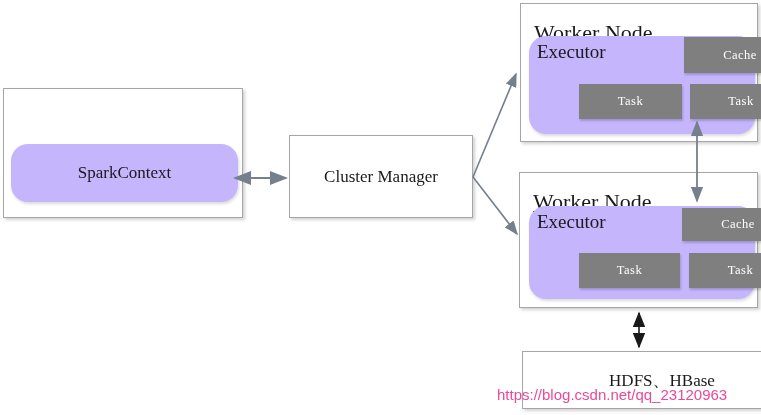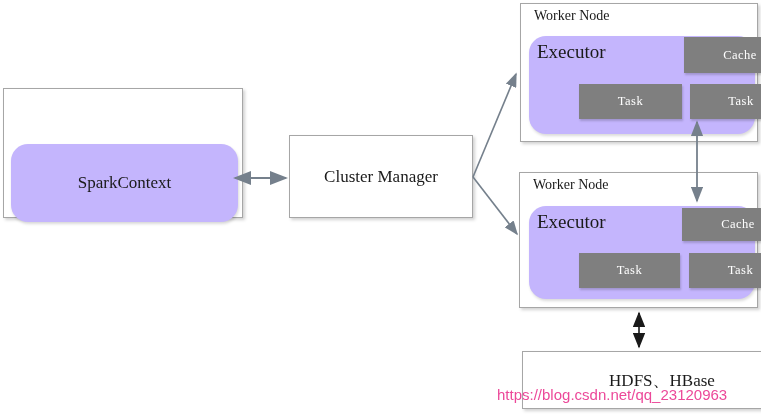--- a/index.html
+++ b/index.html
@@ -17,38 +17,38 @@
     border-radius:17px;
   }
   .fill-dark{
     position:absolute;background:#7f7f7f;color:#ffffff;box-sizing:border-box;
     display:flex;align-items:center;justify-content:center;
     box-shadow:1px 2px 2px rgba(0,0,0,0.18);
     margin-left:41px;
   }
   .center-text{display:flex;align-items:center;justify-content:center;}
   .title-17{font-size:17px;}
-  .node-title{position:absolute;left:13px;top:4px;font-size:14px;}
+  .node-title{position:absolute;left:13px;top:16px;font-size:22px;text-decoration:underline;}
   .executor-label{position:absolute;left:8px;top:5px;font-size:19px;}
   .small-label{font-size:12.5px;letter-spacing:0.5px;}
   #driver-title{position:absolute;left:0;top:12px;width:100%;text-align:center;font-size:17px;}
   #watermark{
     position:absolute;left:497px;top:386px;width:262px;
     font-family:"Liberation Sans", sans-serif;font-size:15px;color:#ec4899;
     white-space:nowrap;z-index:5;
   }
   svg#connectors{position:absolute;left:0;top:0;pointer-events:none;z-index:4;}
 </style>
 </head>
 <body>
 
 <div id="stage">
 
   <div class="box" style="left:3px;top:88px;width:240px;height:130px;">
-    <div class="fill-light center-text title-17" style="left:7px;top:55px;width:227px;height:78px;">
+    <div class="fill-light center-text title-17" style="left:7px;top:55px;width:227px;height:58px;">
       <span>SparkContext</span>
     </div>
   </div>
 
   <div class="box center-text title-17" style="left:289px;top:135px;width:184px;height:83px;">
     <span>Cluster Manager</span>
   </div>
 
   <div class="box" style="left:520px;top:3px;width:238px;height:139px;">
     <div class="node-title">Worker Node</div>

